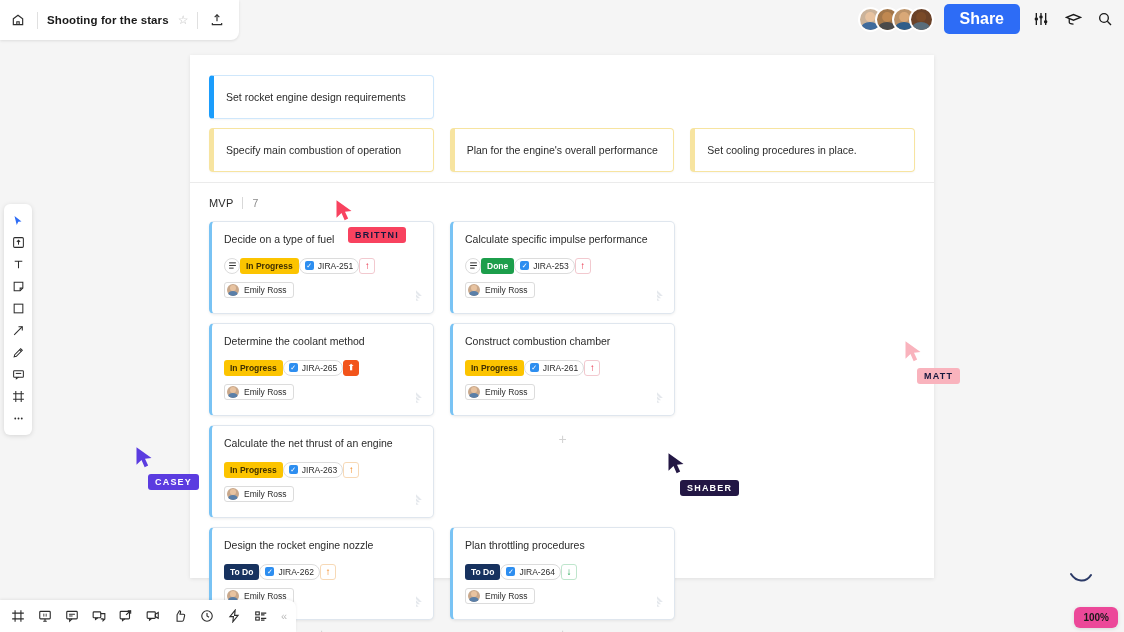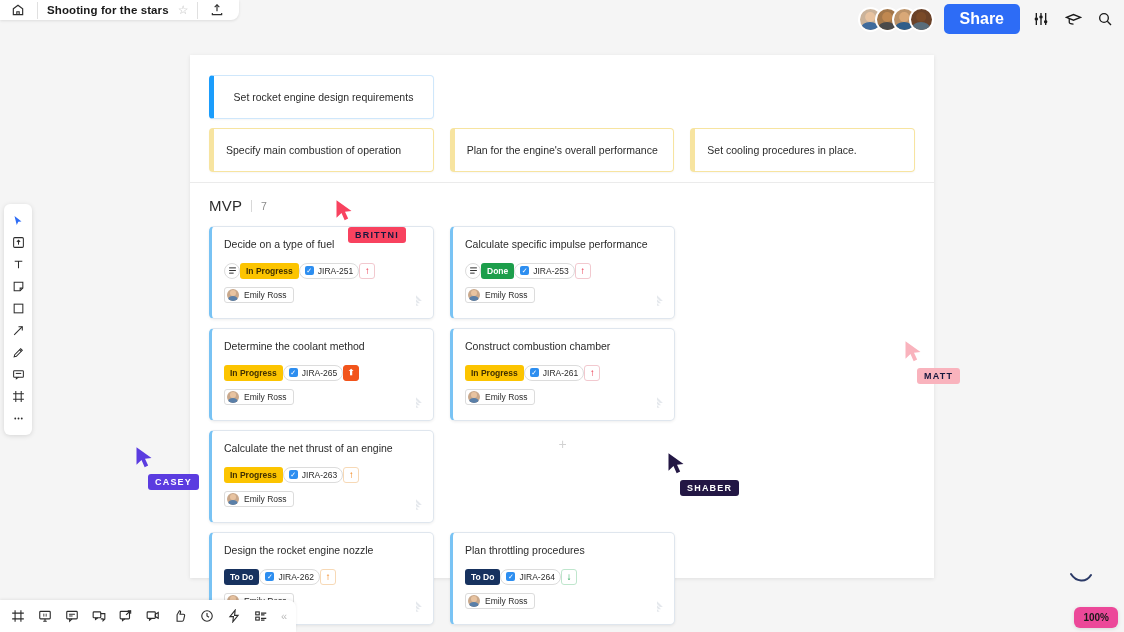--- a/index.html
+++ b/index.html
@@ -11,21 +11,21 @@
     position: relative;
   }
 
   
   #topbar {
     position: absolute; top: 0; left: 0; width: 100%; height: 32px;
     pointer-events: none;
   }
   .title-chip {
     position: absolute; top: 0; left: 0;
-    height: 20px; display: flex; align-items: center;
+    height: 40px; display: flex; align-items: center;
     background: #fff; border-radius: 0 0 8px 0;
     padding: 0 12px 0 8px; gap: 9px;
     box-shadow: 0 1px 3px rgba(0,0,0,.10);
   }
   .tb-ico { width: 20px; height: 20px; display:flex; align-items:center; justify-content:center; color:#2e2e2e; }
   .vdiv { width:1px; height:17px; background:#e0e0e0; }
   .board-title { font-size: 11.5px; font-weight: 700; color: #1a1a1a; letter-spacing: .1px; white-space: nowrap; }
   .star { color:#bdbdbd; font-size: 12px; }
 
   #topright {
@@ -92,28 +92,28 @@
   }
   .goalrow { display:flex; gap: 16px; }
   .goal-card {
     width: 225px; min-height: 44px;
     border: 1px solid #e6e6e6; border-radius: 4px;
     border-left-width: 5px; border-left-style: solid;
     display:flex; align-items:center; padding: 0 12px;
     font-size: 10.5px; color:#2b2b2b;
     box-shadow: 0 1px 2px rgba(0,0,0,.04);
   }
-  .goal-card.blue { border-left-color:#1b9dfc; border-color:#cfe7fb; border-left-color:#1b9dfc;justify-content:center; }
+  .goal-card.blue { border-left-color:#1b9dfc; border-color:#cfe7fb; border-left-color:#1b9dfc; }
   .goal-card.yellow { border-left-color:#fcc400; border-color:#f7e4a0; }
   .goalrow.r2 { margin-top: 9px; }
 
   
   #section { padding: 14px 19px 0 19px; }
   .sec-head { display:flex; align-items:center; gap: 9px; margin-bottom: 12px; }
-  .sec-title { font-size: 15px; color:#2b2b2b; letter-spacing:.2px; }
+  .sec-title { font-size: 11px; color:#2b2b2b; letter-spacing:.2px; }
   .sec-sep { width:1px; height:12px; background:#d8d8d8; }
   .sec-count { font-size:10.5px; color:#8a8a8a; }
 
   .cards-grid { display:flex; flex-wrap:wrap; gap: 9px 16px; position:relative; }
 
   .task-card {
     width: 225px; height: 93px;
     background:#fff; border:1px solid #dfe6ee; border-radius:5px;
     border-left: 3px solid #79c3f4;
     padding: 11px 12px 0 12px;

